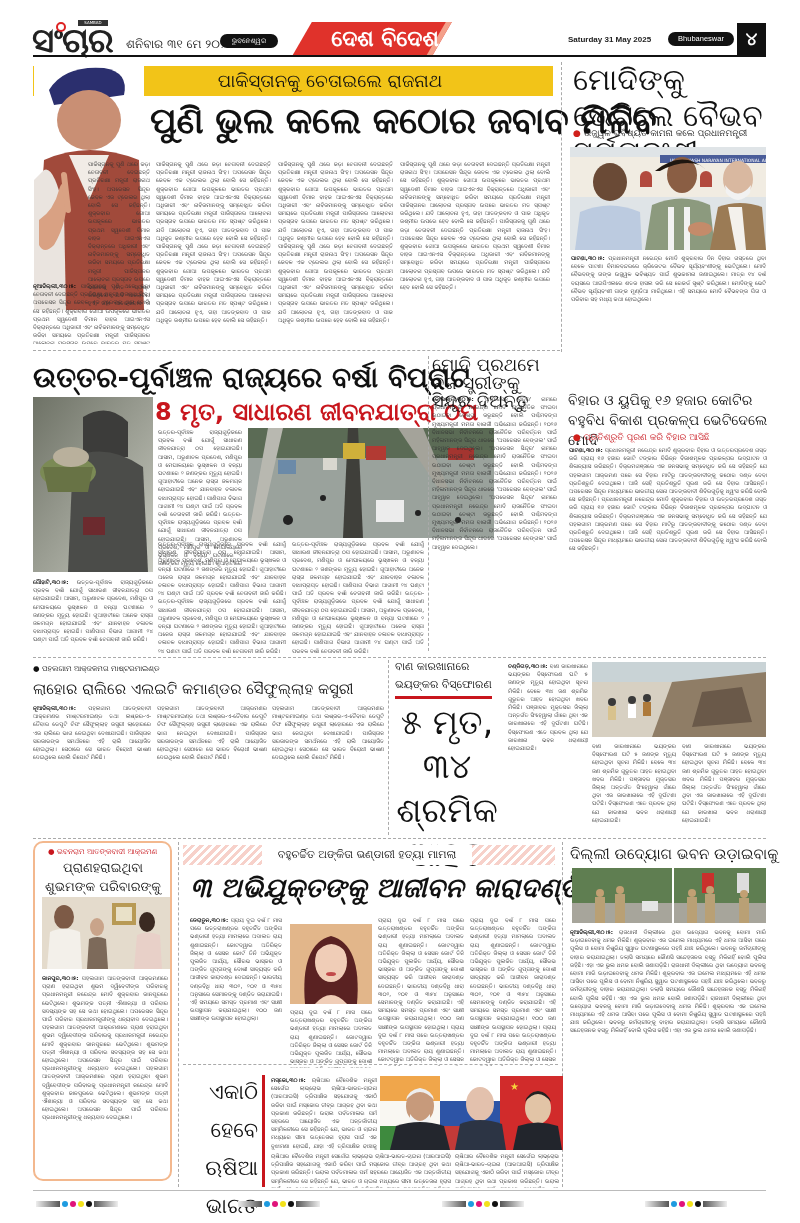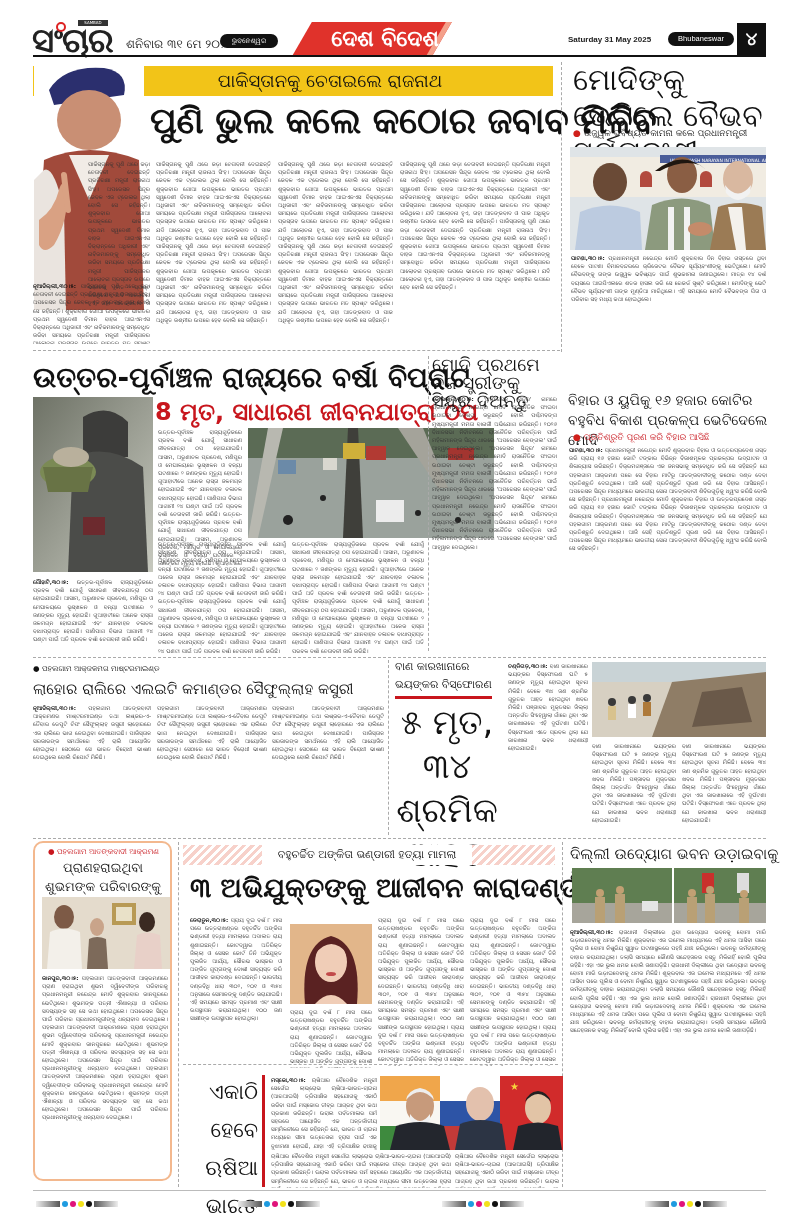--- a/index.html
+++ b/index.html
@@ -61,21 +61,21 @@
 
   
   .pahal-box { left: 33px; top: 841px; width: 139px; height: 340px; border: 2px solid #f3b88e; border-radius: 10px; background: #fff; }
   .pahal-k { left: 48px; top: 847px; font-size: 7.5px; color: #c8161d; white-space: nowrap; }
   .pahal-h { left: 38px; top: 858px; width: 130px; font-size: 13px; line-height: 19px; text-align: center; }
   .pahal-photo { left: 42px; top: 897px; width: 128px; height: 72px; background: linear-gradient(180deg,#c9b8a4 0,#e4dacd 50%,#8d7e6e 100%); }
 
   
   .ankita-k-band { left: 183px; top: 845px; width: 372px; height: 20px; background: repeating-linear-gradient(135deg,#f7d1ca 0,#f7d1ca 3px,#fff 3px,#fff 6px); }
   .ankita-k { left: 262px; top: 845px; width: 210px; height: 20px; background: #fff; font-size: 11px; line-height: 20px; text-align: center; }
-  .h-ankita { left: 190px; top: 868px; font-size: 27px; line-height: 40px; }
+  .h-ankita { left: 190px; top: 868px; font-size: 27px; line-height: 40px; font-style: italic; }
   .ankita-photo { left: 290px; top: 924px; width: 82px; height: 80px; background: linear-gradient(180deg,#e3b98d 0,#d4a57c 40%,#6b2a28 100%); }
 
   
   .h-delhi { left: 570px; top: 843px; font-size: 15px; line-height: 22px; }
   .delhi-photo { left: 572px; top: 868px; width: 194px; height: 55px; background: linear-gradient(180deg,#4c6b41 0,#6f8f5f 50%,#9c9a8f 100%); }
 
   
   .russia-h { left: 198px; top: 1073px; width: 60px; font-size: 21px; line-height: 38px; text-align: right; }
   .russia-bar { left: 262px; top: 1075px; width: 3px; height: 112px; background: #c8161d; }
   .russia-photo { left: 380px; top: 1076px; width: 183px; height: 74px; background: linear-gradient(90deg,#f0b24d 0,#f5f0ea 30%,#d9d9e3 55%,#c2303a 100%); }
@@ -217,21 +217,21 @@
     <rect x="36" y="42" width="8" height="14" fill="#fff"></rect>
   <circle cx="55" cy="36" r="4" fill="#3a3a3a"></circle>
     <rect x="51" y="40" width="8" height="14" fill="#ae7a3a"></rect>
 </svg>
 <div class="abs txt" style="left:592px;top:742px;width:84px;height:92px;"><span>ବାଣ କାରଖାନାରେ ଭୟଙ୍କର ବିସ୍ଫୋରଣ ଘଟି ୫ ଜଣଙ୍କ ମୃତ୍ୟୁ ହୋଇଥିବା ସୂଚନା ମିଳିଛି। ବେଳେ ୩୪ ଜଣ ଶ୍ରମିକ ଗୁରୁତର ଆହତ ହୋଇଥିବା ଖବର ମିଳିଛି। ପଞ୍ଜାବର ମୁକ୍ତସର ଜିଲ୍ଲା ଅନ୍ତର୍ଗତ ସିଂହେୱାଲା ଗାଁରେ ଥିବା ଏକ କାରଖାନାରେ ଏହି ଦୁର୍ଘଟଣା ଘଟିଛି। ବିସ୍ଫୋରଣ ଏତେ ପ୍ରବଳ ଥିଲା ଯେ କାରଖାନା ଭବନ ଧରାଶାୟୀ ହୋଇଯାଇଛି।</span></div>
 <div class="abs txt" style="left:682px;top:742px;width:84px;height:92px;"><span>ବାଣ କାରଖାନାରେ ଭୟଙ୍କର ବିସ୍ଫୋରଣ ଘଟି ୫ ଜଣଙ୍କ ମୃତ୍ୟୁ ହୋଇଥିବା ସୂଚନା ମିଳିଛି। ବେଳେ ୩୪ ଜଣ ଶ୍ରମିକ ଗୁରୁତର ଆହତ ହୋଇଥିବା ଖବର ମିଳିଛି। ପଞ୍ଜାବର ମୁକ୍ତସର ଜିଲ୍ଲା ଅନ୍ତର୍ଗତ ସିଂହେୱାଲା ଗାଁରେ ଥିବା ଏକ କାରଖାନାରେ ଏହି ଦୁର୍ଘଟଣା ଘଟିଛି। ବିସ୍ଫୋରଣ ଏତେ ପ୍ରବଳ ଥିଲା ଯେ କାରଖାନା ଭବନ ଧରାଶାୟୀ ହୋଇଯାଇଛି।</span></div>
 
 <div class="abs hrule" style="left:33px;top:838px;width:733px;"></div>
 
 <div class="abs pahal-box"></div>
-<div class="abs pahal-k"><span>●</span> <span>ପହଲଗାମ ଆତଙ୍କବାଦୀ ଆକ୍ରମଣ</span></div>
+<div class="abs pahal-k"><span>●</span> <span>ଭବନରାମ ଆତଙ୍କବାଦୀ ଆକ୍ରମଣ</span></div>
 <div class="abs pahal-h">ପ୍ରାଣହରାଇଥିବା ଶୁଭମଙ୍କ ପରିବାରଙ୍କୁ ଭେଟିଲେ ମୋଦି</div>
 <svg class="abs pahal-photo" viewBox="0 0 128 72">
   <rect width="128" height="72" fill="#e4dbcc"></rect>
   <rect x="70" y="6" width="24" height="22" fill="#b89a55"></rect>
   <rect x="74" y="10" width="16" height="14" fill="#e9e1c8"></rect>
   <ellipse cx="22" cy="20" rx="10" ry="12" fill="#7d5a46"></ellipse>
   <path d="M5 72 L8 35 Q22 28 38 35 L40 72 Z" fill="#f3f0ea"></path>
   <ellipse cx="55" cy="30" rx="7" ry="9" fill="#c9a48a"></ellipse>
   <path d="M45 72 L47 42 Q55 38 64 42 L66 72 Z" fill="#7d6a5a"></path>
   <ellipse cx="105" cy="25" rx="8" ry="10" fill="#3b2a22"></ellipse>

